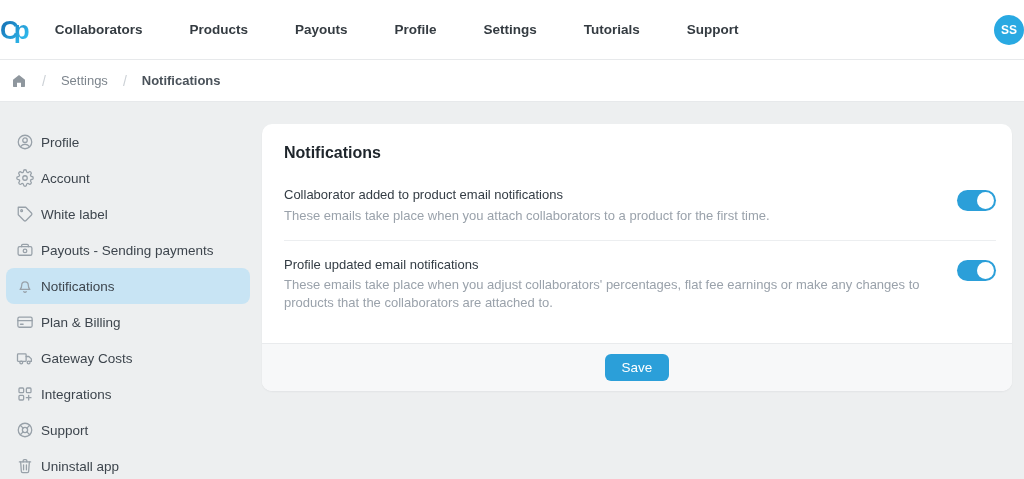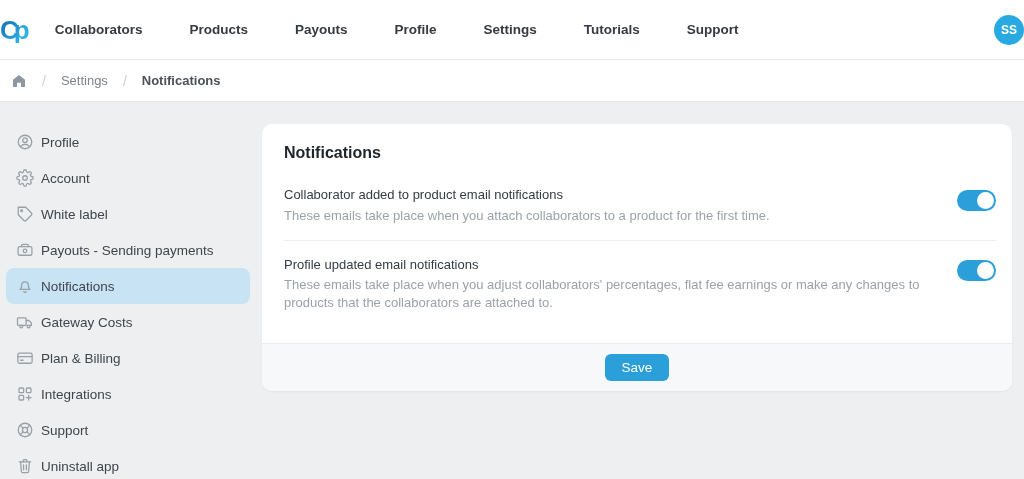--- a/index.html
+++ b/index.html
@@ -151,35 +151,35 @@
     <div class="side-item selected">
       <svg class="icon-stroke" width="18" height="18" viewBox="0 0 24 24">
           <path d="M18.5 16.5h-13c1.4-1.4 2.1-2.5 2.1-5.6a4.4 4.4 0 0 1 8.8 0c0 3.1.7 4.2 2.1 5.6z"></path>
           <path d="M10.4 19.5a1.8 1.8 0 0 0 3.2 0"></path>
         </svg>
       <span class="label">Notifications</span>
     </div>
 
     <div class="side-item">
       <svg class="icon-stroke" width="18" height="18" viewBox="0 0 24 24">
+          <rect x="2.5" y="5.5" width="19" height="13.5" rx="2"></rect>
+          <path d="M2.5 10.2h19"></path>
+          <path d="M6 15h3.5"></path>
+        </svg>
+      <span class="label">Plan &amp; Billing</span>
+    </div>
+
+    <div class="side-item">
+      <svg class="icon-stroke" width="18" height="18" viewBox="0 0 24 24">
           <rect x="2" y="6.5" width="11.5" height="10" rx="1"></rect>
           <path d="M13.5 10h3.6l3.4 3.2v3.3h-2"></path>
           <circle cx="7" cy="18" r="1.9"></circle>
           <circle cx="16.8" cy="18" r="1.9"></circle>
         </svg>
       <span class="label">Gateway Costs</span>
-    </div>
-
-    <div class="side-item">
-      <svg class="icon-stroke" width="18" height="18" viewBox="0 0 24 24">
-          <rect x="2.5" y="5.5" width="19" height="13.5" rx="2"></rect>
-          <path d="M2.5 10.2h19"></path>
-          <path d="M6 15h3.5"></path>
-        </svg>
-      <span class="label">Plan &amp; Billing</span>
     </div>
 
     <div class="side-item">
       <svg class="icon-stroke" width="18" height="18" viewBox="0 0 24 24">
           <rect x="4" y="4" width="6.2" height="6.2" rx="1.2"></rect>
           <rect x="13.8" y="4" width="6.2" height="6.2" rx="1.2"></rect>
           <rect x="4" y="13.8" width="6.2" height="6.2" rx="1.2"></rect>
           <path d="M16.9 13.8v6.2M13.8 16.9H20"></path>
         </svg>
       <span class="label">Integrations</span>

